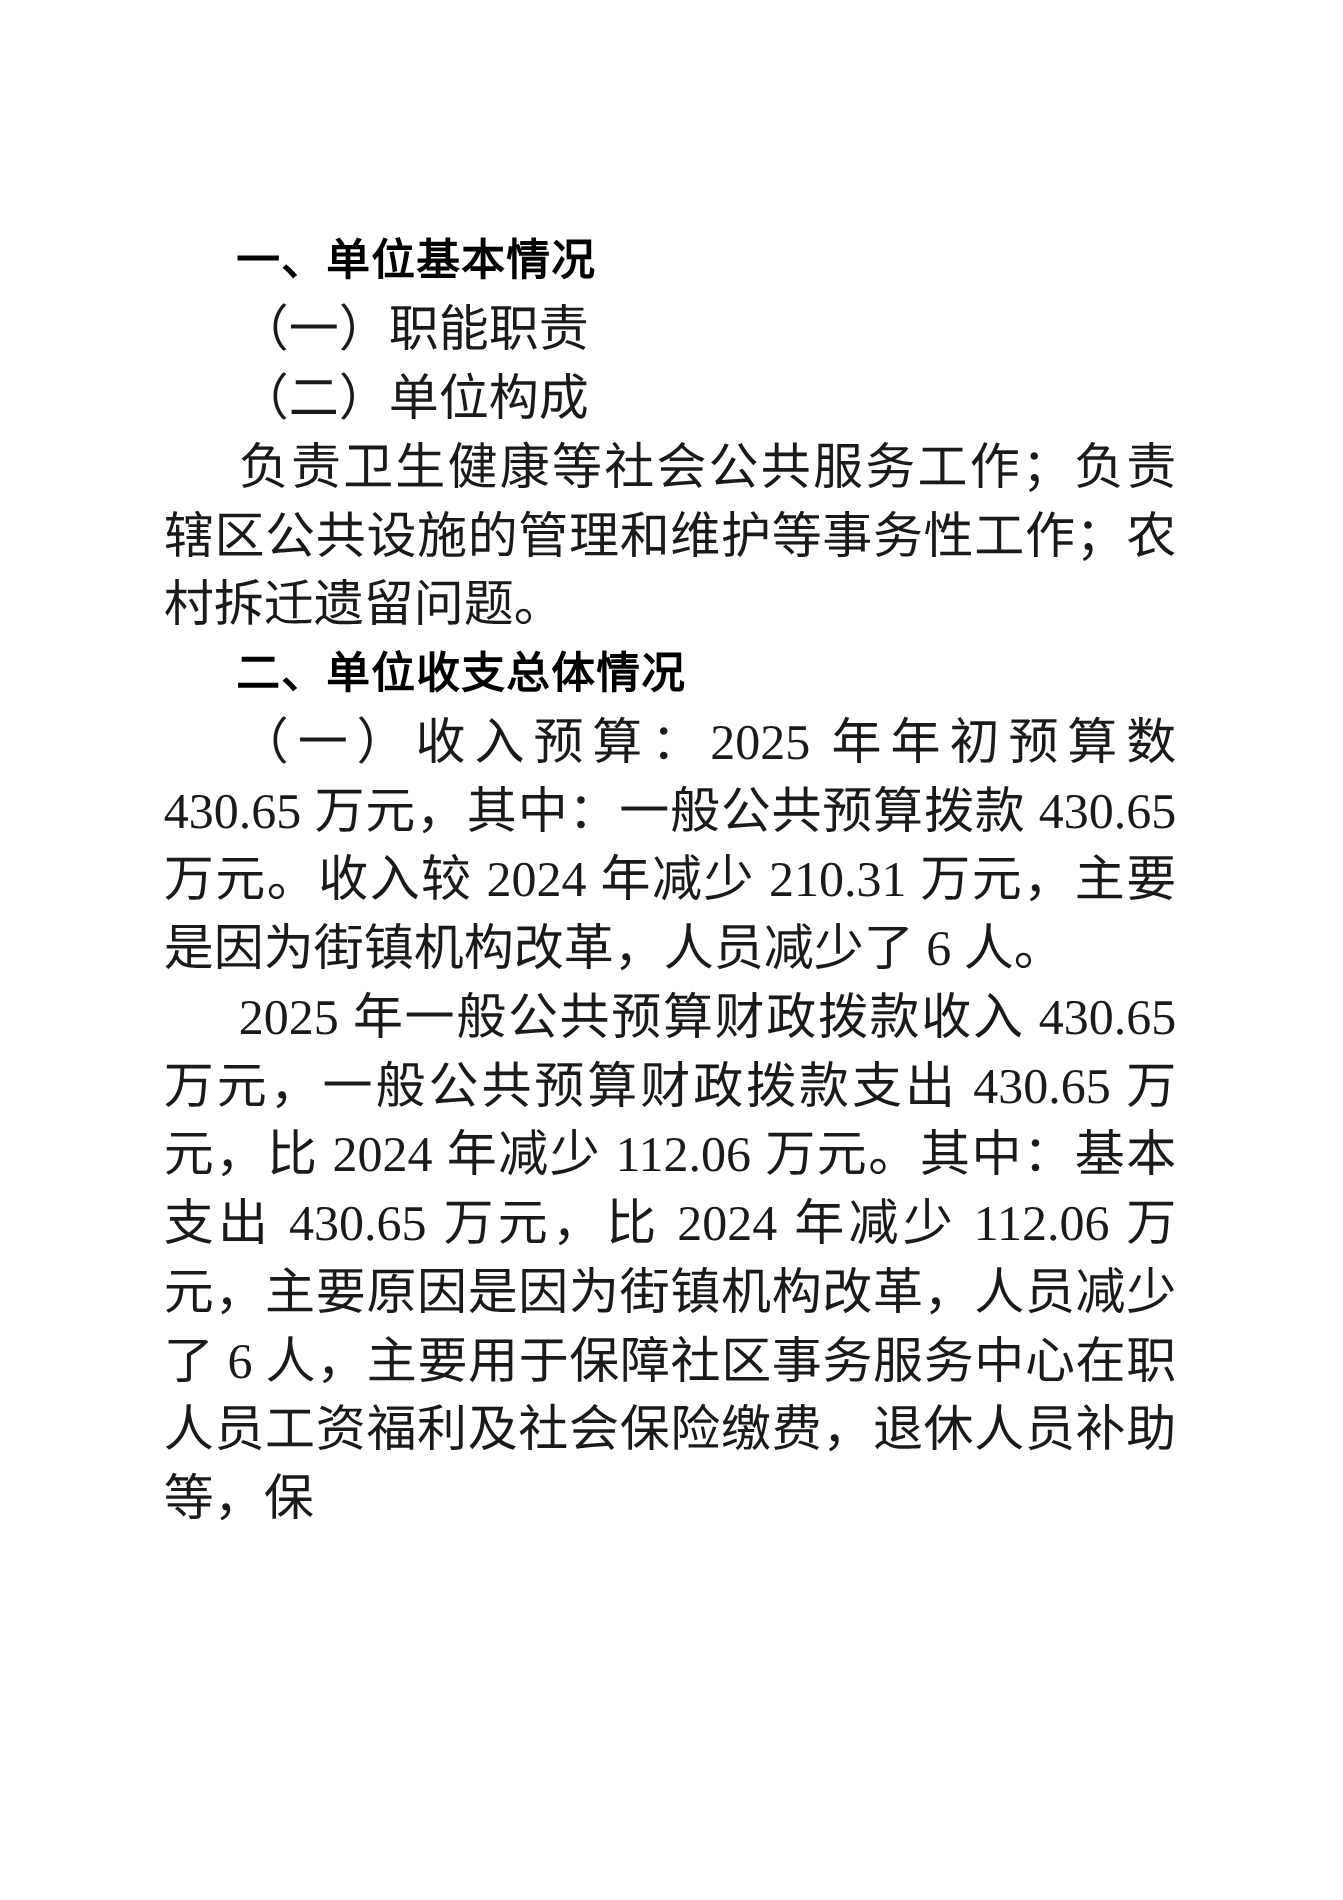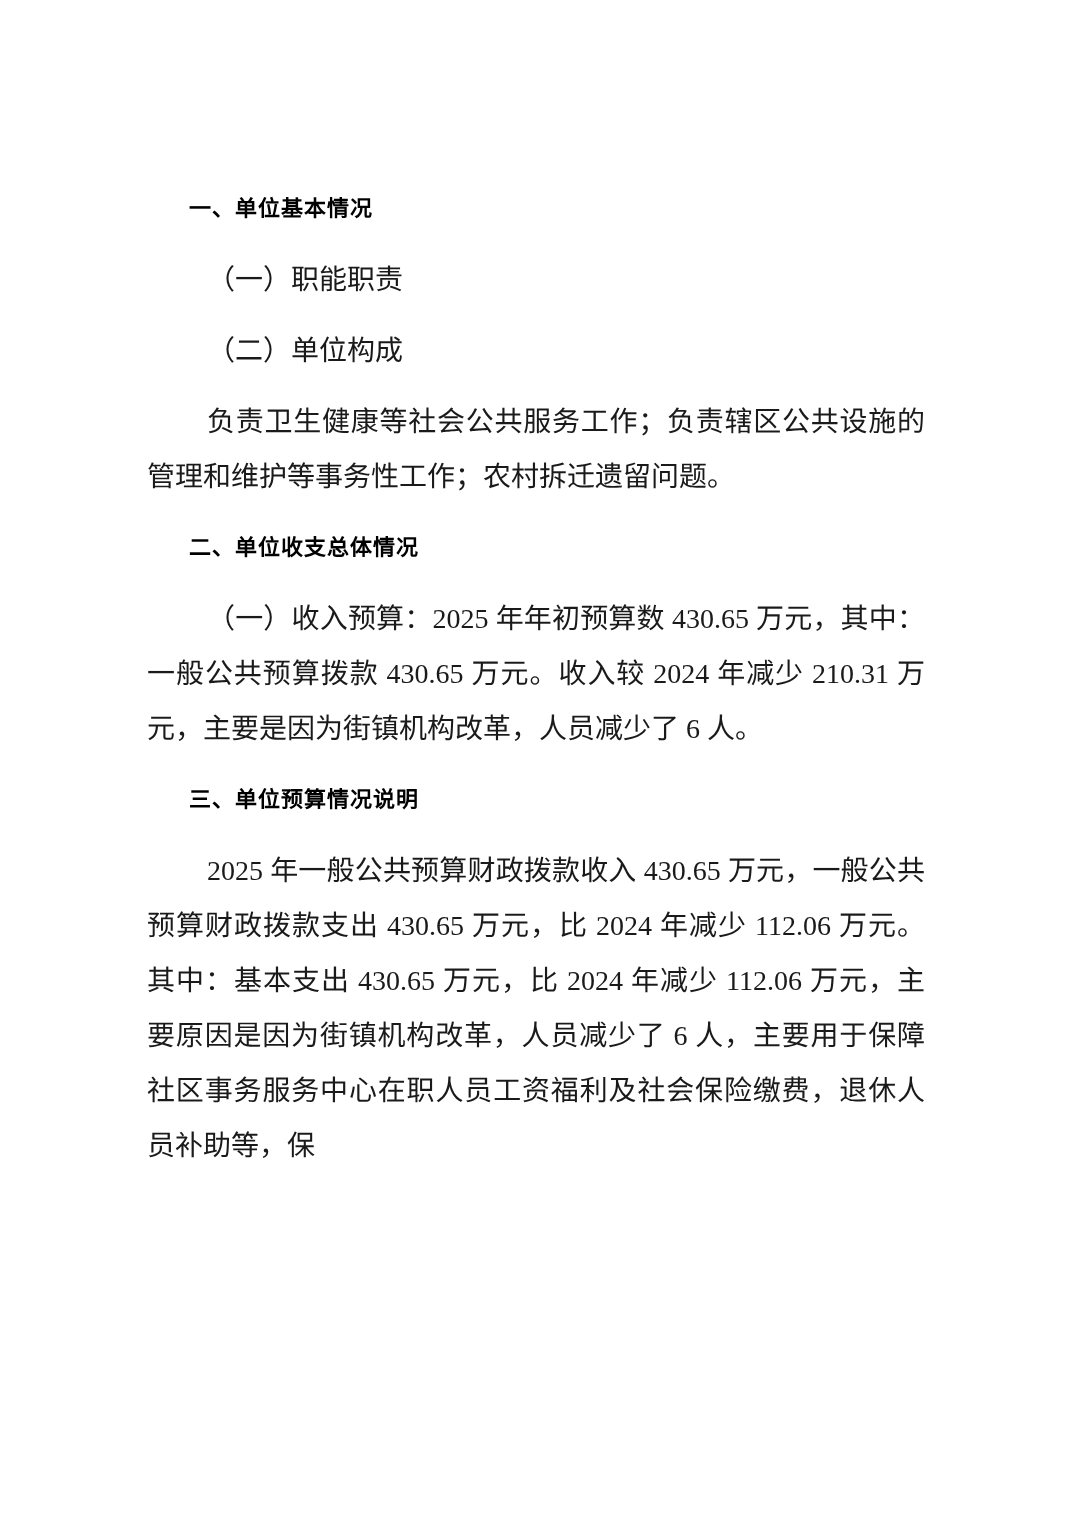--- a/index.html
+++ b/index.html
@@ -20,49 +20,48 @@
     box-sizing: border-box;
   }
   .doc-body {
     position: absolute;
     top: 181px;
     left: 131px;
     width: 810px;
     color: #1a1a1a;
   }
   .para {
-    margin: 16px;
+    margin: 0;
     font-family: "Liberation Serif", "DejaVu Serif", serif;
-    font-size: 28px;
+    font-size: 40px;
     line-height: 55px;
     text-align: justify;
     text-justify: inter-character;
     text-indent: 60px;
     color: #1a1a1a;
     word-break: break-word;
   }
   .heading {
     margin: 0;
     font-family: "Liberation Sans", "DejaVu Sans", sans-serif;
     font-weight: 700;
-    font-size: 22px;
+    font-size: 35px;
     line-height: 55px;
     text-indent: 58px;
     text-align: left;
     color: #000000;
     letter-spacing: 1px;
   }
 </style>
 </head>
 <body>
 
 <div class="page">
   <div class="doc-body" id="doc-body">
       <h2 class="heading">一、单位基本情况</h2>
       <p class="para">（一）职能职责</p>
       <p class="para">（二）单位构成</p>
       <p class="para">负责卫生健康等社会公共服务工作；负责辖区公共设施的管理和维护等事务性工作；农村拆迁遗留问题。</p>
       <h2 class="heading">二、单位收支总体情况</h2>
       <p class="para">（一）收入预算：2025 年年初预算数 430.65 万元，其中：一般公共预算拨款 430.65 万元。收入较 2024 年减少 210.31 万元，主要是因为街镇机构改革，人员减少了 6 人。</p>
-      <h2 class="heading">三、单位预算情况说明</h2>
       <p class="para">2025 年一般公共预算财政拨款收入 430.65 万元，一般公共预算财政拨款支出 430.65 万元，比 2024 年减少 112.06 万元。其中：基本支出 430.65 万元，比 2024 年减少 112.06 万元，主要原因是因为街镇机构改革，人员减少了 6 人，主要用于保障社区事务服务中心在职人员工资福利及社会保险缴费，退休人员补助等，保</p>
     </div>
 </div>
 
 </body></html>

